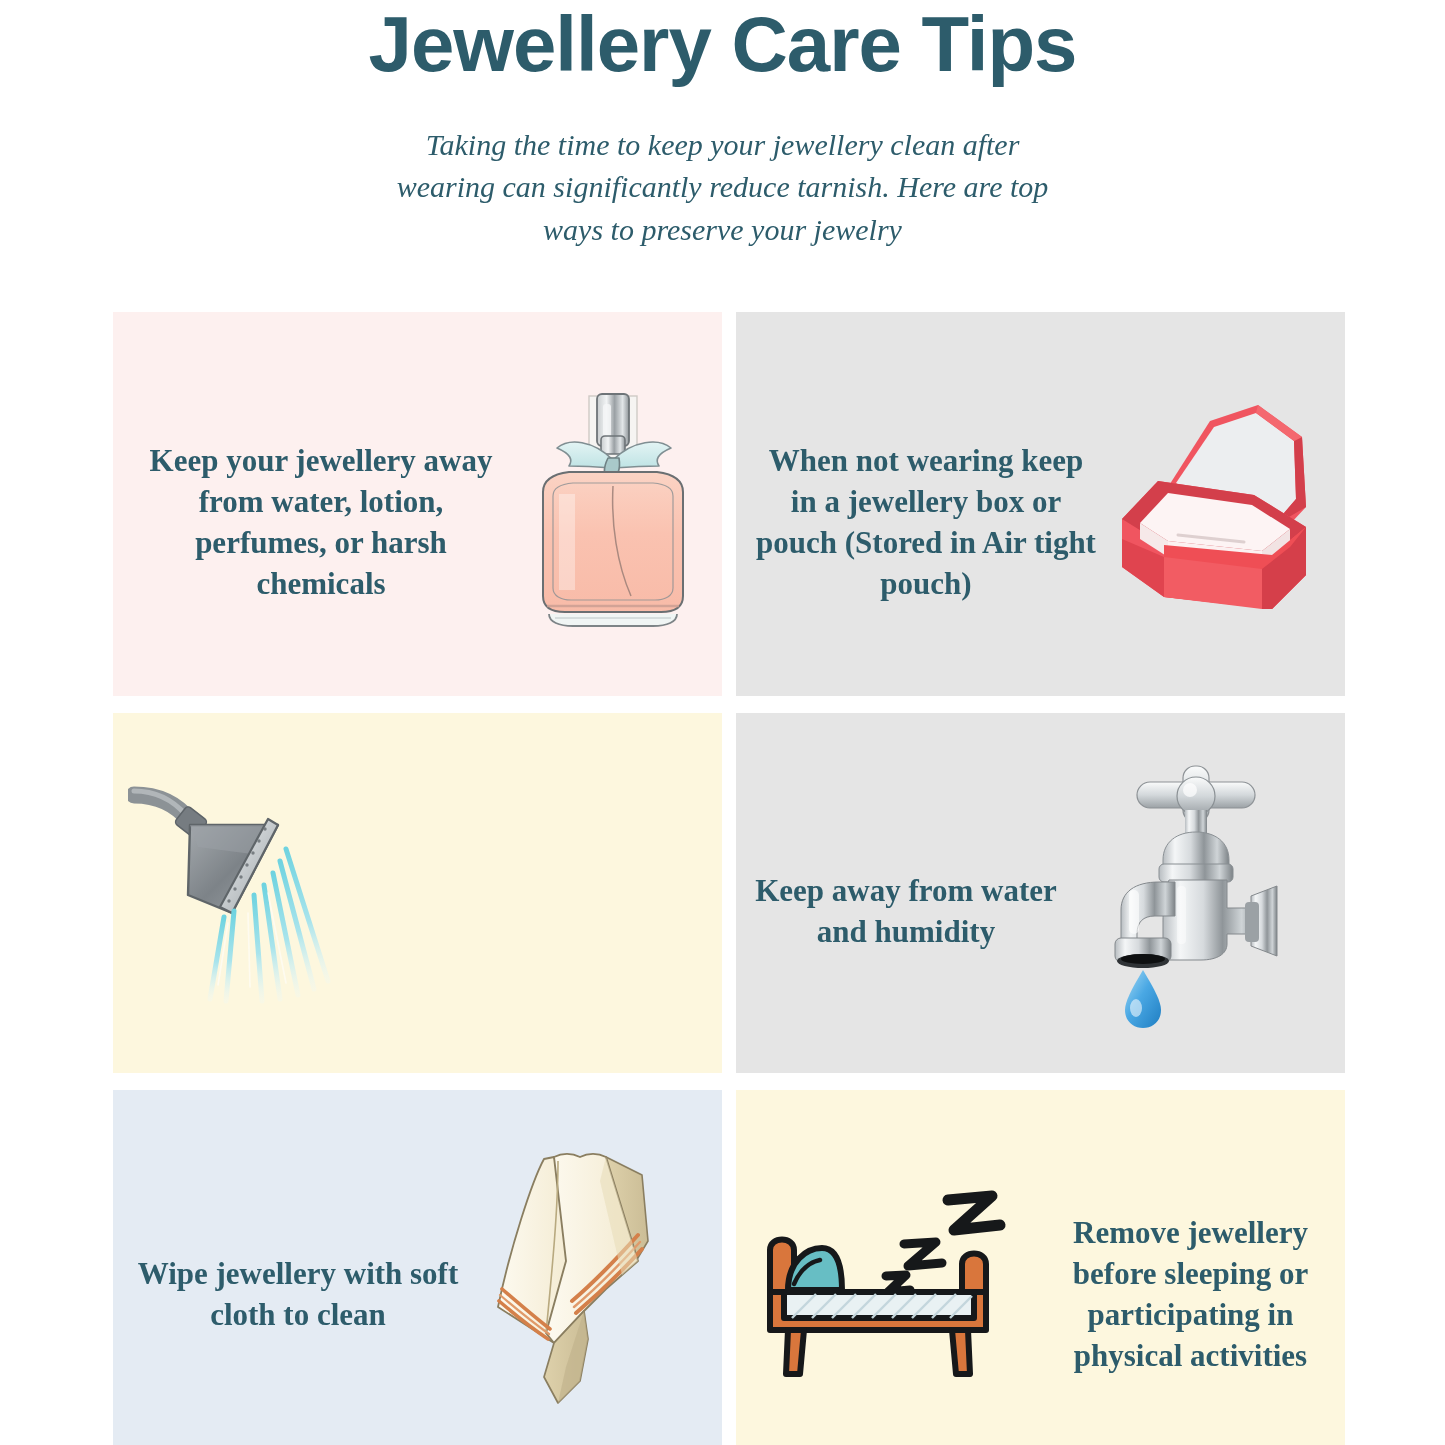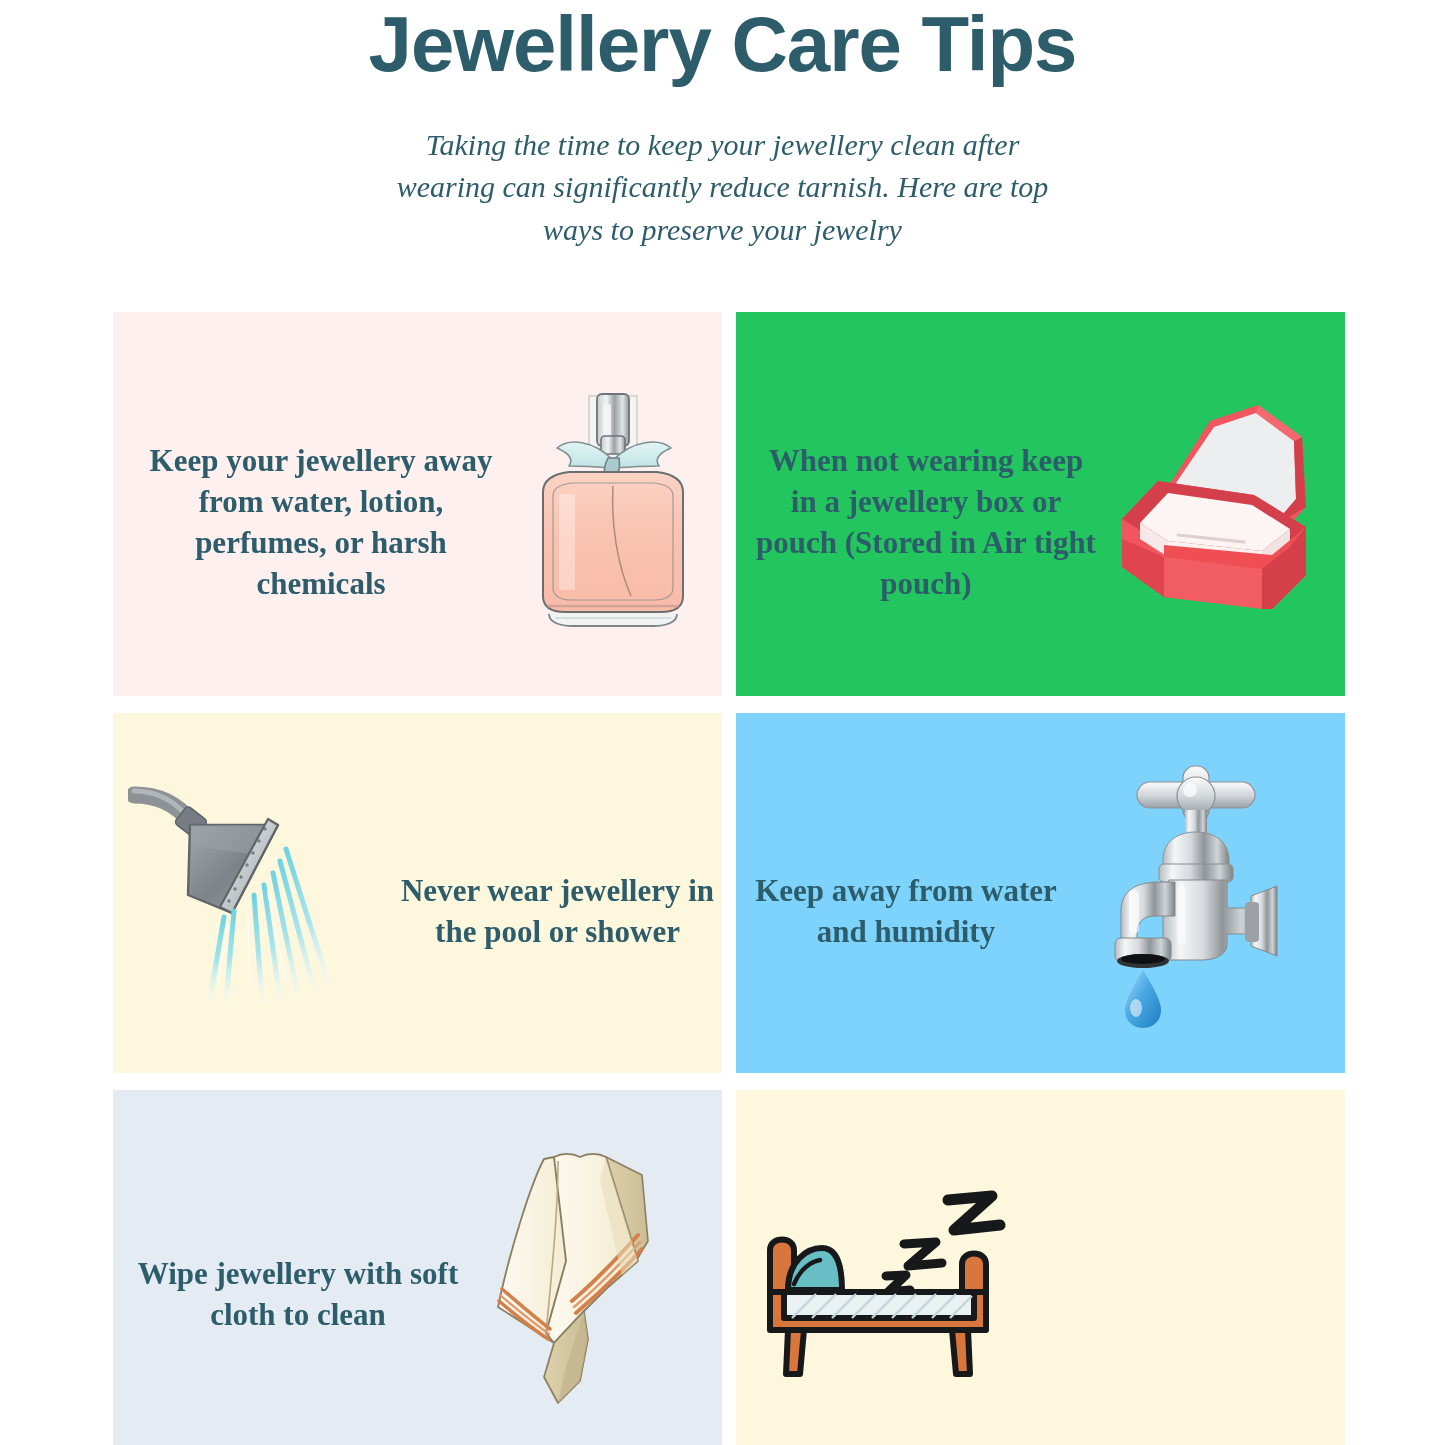--- a/index.html
+++ b/index.html
@@ -137,21 +137,21 @@
 
           <path d="M34 232 L166 232" stroke="#c99e92" stroke-width="2.4" opacity="0.8"></path>
           <path d="M36 240 C36 248 46 252 60 252 L140 252 C154 252 164 248 164 240" fill="#f0f5f4" stroke="#7d8487" stroke-width="1.8"></path>
           <path d="M42 244 L158 244" stroke="#aeb8ba" stroke-width="1.2" opacity="0.8"></path>
 
           <rect x="46" y="120" width="16" height="96" fill="#ffffff" opacity="0.35"></rect>
         </svg>
       </div>
     </div>
 
-    <div class="card c2" style="background:#22c55e">
+    <div class="card c2" style="background:#e5e5e5">
       <div class="card-text">When not wearing keep in a jewellery box or pouch (Stored in Air tight pouch)</div>
       <div class="art">
         <svg width="230" height="250" viewBox="0 0 230 250">
 
           <path d="M62 108 L104 42 L152 26 L196 58 L200 128 L170 160 L108 150 Z" fill="#f05560" stroke="none"></path>
           <path d="M70 104 L108 48 L150 34 L188 62 L190 120 L166 148 L112 140 Z" fill="#eceef0"></path>
           <path d="M188 62 L190 120 L166 148 L200 128 L196 58 Z" fill="#d33f4b"></path>
           <path d="M152 26 L196 58 L188 62 L150 34 Z" fill="#f4686f"></path>
 
           <path d="M16 140 L52 102 L148 116 L200 148 L200 196 L166 230 L58 218 L16 188 Z" fill="#f05560"></path>
@@ -224,24 +224,23 @@
             <line x1="152" y1="88" x2="186" y2="216"></line>
             <line x1="158" y1="76" x2="200" y2="208"></line>
           </g>
           <g stroke="#ffffff" stroke-width="1.6" stroke-linecap="round" opacity="0.55">
             <line x1="100" y1="150" x2="90" y2="212"></line>
             <line x1="120" y1="140" x2="122" y2="214"></line>
             <line x1="140" y1="120" x2="158" y2="210"></line>
           </g>
         </svg>
       </div>
-      <div class="card-text">Never wear jewellery in the pool or shower</div>
-    </div>
-
-    <div class="card c4" style="background:#7dd3fc">
+    </div>
+
+    <div class="card c4" style="background:#e5e5e5">
       <div class="card-text">Keep away from water and humidity</div>
       <div class="art">
         <svg width="210" height="270" viewBox="0 0 210 270">
           <defs>
             <linearGradient id="fcChrome" x1="0" y1="0" x2="1" y2="0">
               <stop offset="0" stop-color="#b8bdc1"></stop>
               <stop offset="0.18" stop-color="#f4f6f7"></stop>
               <stop offset="0.42" stop-color="#d6dadd"></stop>
               <stop offset="0.62" stop-color="#8f9599"></stop>
               <stop offset="0.82" stop-color="#cfd4d7"></stop>
@@ -370,16 +369,17 @@
               <line x1="158" y1="152" x2="182" y2="128"></line>
                 <line x1="178" y1="152" x2="202" y2="128"></line>
               <line x1="196" y1="152" x2="218" y2="130"></line>
             </g>
           </g>
 
           <path d="M34 164 L50 164 L46 208 L32 208 Z" fill="#d9763c" stroke="#16181a" stroke-width="6" stroke-linejoin="round"></path>
           <path d="M198 164 L214 164 L216 208 L202 208 Z" fill="#d9763c" stroke="#16181a" stroke-width="6" stroke-linejoin="round"></path>
         </svg>
       </div>
+      <div class="card-text">Remove jewellery before sleeping or participating in physical activities</div>
     </div>
 
   </div>
 </div>
 
 </body></html>

